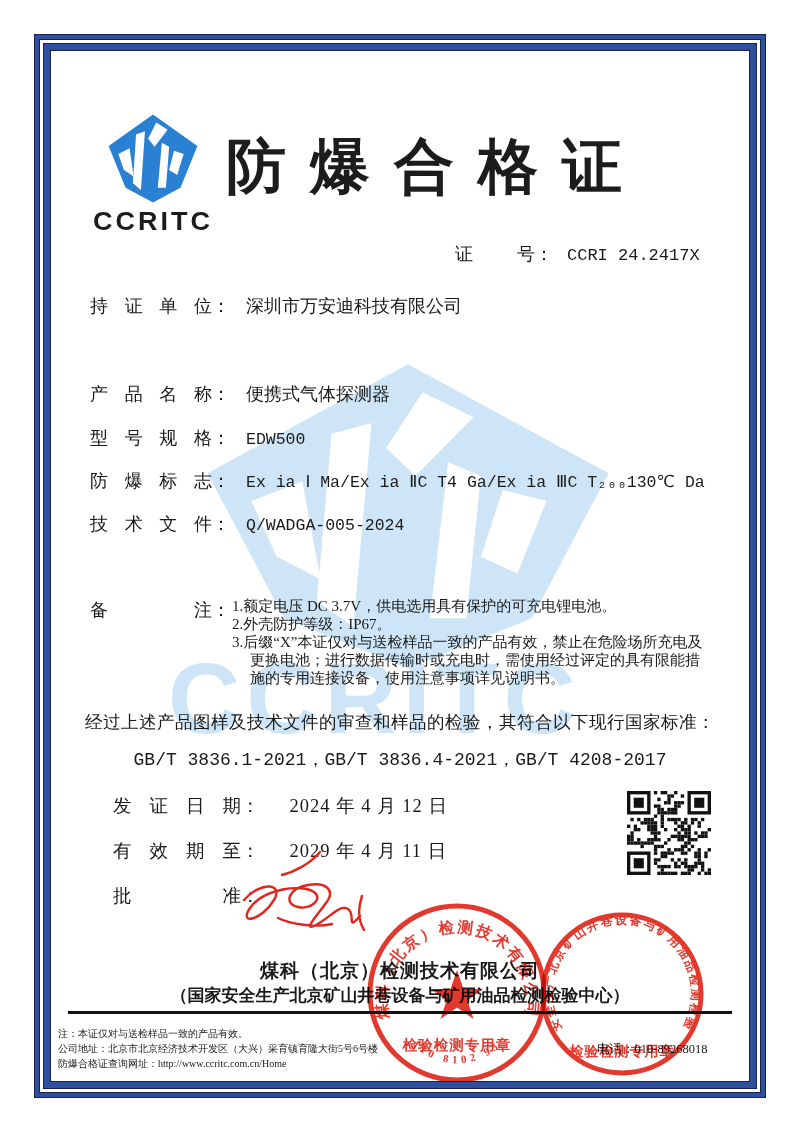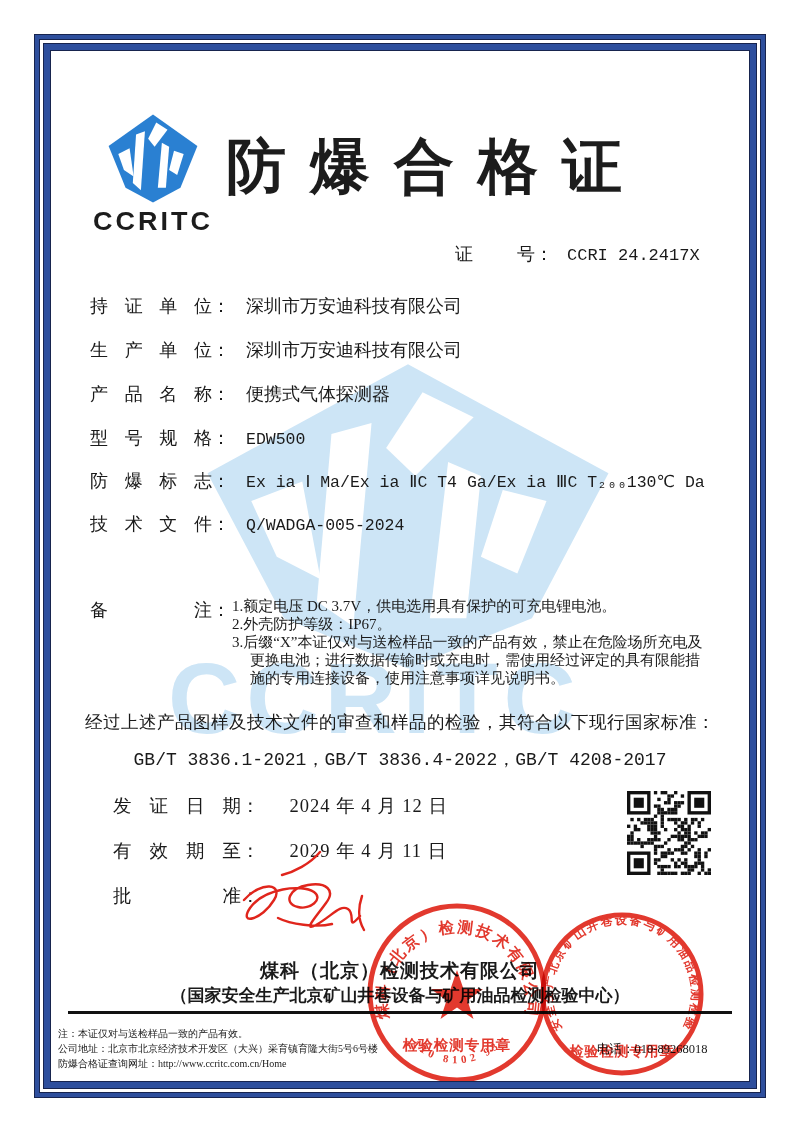--- a/index.html
+++ b/index.html
@@ -91,23 +91,20 @@
   </div>
   <div class="title">防爆合格证</div>
 
   <div class="certno">
     <span class="jlabel">证号</span><span>：</span><span class="val">CCRI 24.2417X</span>
   </div>
 
   <div class="frow" style="top:294px">
     <span class="jlabel">持证单位</span><span>：</span><span class="val">深圳市万安迪科技有限公司</span>
   </div>
-  <div class="frow" style="top:338px">
-    <span class="jlabel">生产单位</span><span>：</span><span class="val">深圳市万安迪科技有限公司</span>
-  </div>
   <div class="frow" style="top:382px">
     <span class="jlabel">产品名称</span><span>：</span><span class="val">便携式气体探测器</span>
   </div>
   <div class="frow" style="top:426px">
     <span class="jlabel">型号规格</span><span>：</span><span class="val mono">EDW500</span>
   </div>
   <div class="frow" style="top:469px">
     <span class="jlabel">防爆标志</span><span>：</span><span class="val mono">Ex ia Ⅰ Ma/Ex ia ⅡC T4 Ga/Ex ia ⅢC T₂₀₀130℃ Da</span>
   </div>
   <div class="frow" style="top:512px">
@@ -117,21 +114,21 @@
   <div class="frow" style="top:598px">
     <span class="jlabel">备注</span><span>：</span>
   </div>
   <div class="remarks">
     <div class="ritem"><span>1.</span><span>额定电压 DC 3.7V，供电选用具有保护的可充电锂电池。</span></div>
     <div class="ritem"><span>2.</span><span>外壳防护等级：IP67。</span></div>
     <div class="ritem"><span>3.</span><span>后缀“X”本证仅对与送检样品一致的产品有效，禁止在危险场所充电及更换电池；进行数据传输时或充电时，需使用经过评定的具有限能措施的专用连接设备，使用注意事项详见说明书。</span></div>
   </div>
 
   <div class="statement">经过上述产品图样及技术文件的审查和样品的检验，其符合以下现行国家标准：</div>
-  <div class="standards">GB/T 3836.1-2021，GB/T 3836.4-2022，GB/T 4208-2017</div>
+  <div class="standards">GB/T 3836.1-2021，GB/T 3836.4-2021，GB/T 4208-2017</div>
 
   <div class="drow" style="top:793px">
     <span class="jlabel">发证日期</span><span>：</span><span class="val">2024 年 4 月 12 日</span>
   </div>
   <div class="drow" style="top:838px">
     <span class="jlabel">有效期至</span><span>：</span><span class="val">2029 年 4 月 11 日</span>
   </div>
   <div class="drow" style="top:883px">
     <span class="jlabel">批准</span><span>：</span><span class="val"></span>
   </div>

